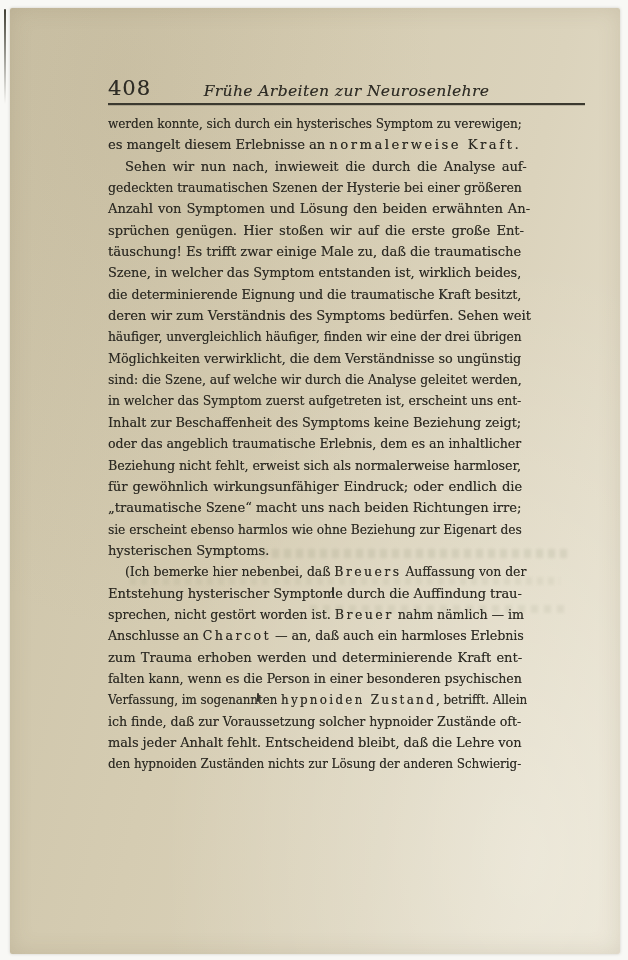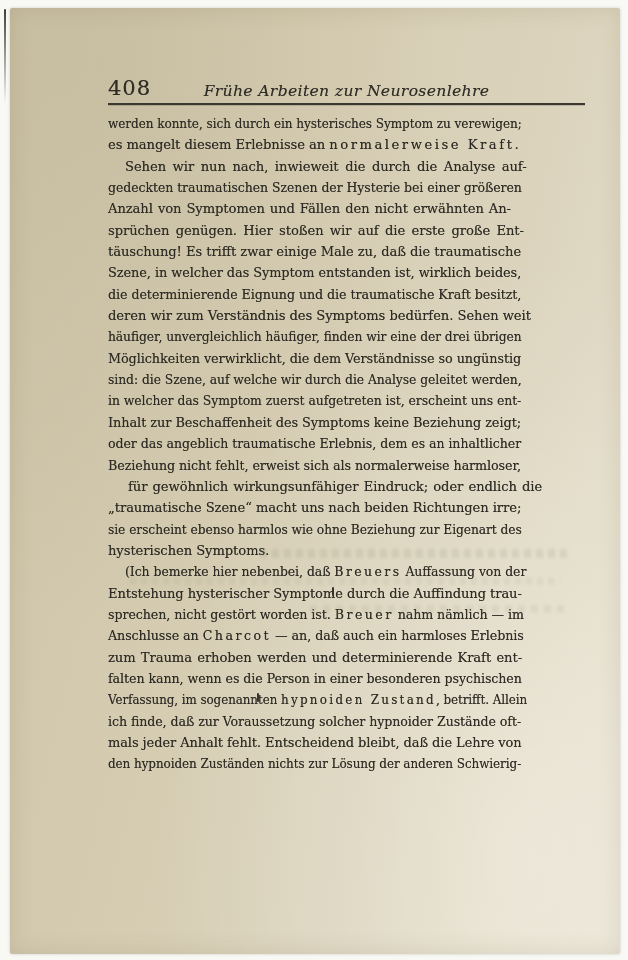--- a/index.html
+++ b/index.html
@@ -76,34 +76,34 @@
     <span class="runtitle">Frühe Arbeiten zur Neurosenlehre</span>
   </div>
 
   <div class="rule"></div>
 
   <div class="bodytext">
       <div class="line just"><span class="m" style="transform: scaleX(0.919075);"><span>werden konnte, sich durch ein hysterisches Symptom zu verewigen;</span></span></div>
       <div class="line"><span class="m"><span>es mangelt diesem Erlebnisse an </span><span class="gesperrt">normalerweise Kraft.</span></span></div>
       <div class="line indent just"><span class="m" style="word-spacing: 2.44444px;"><span>Sehen wir nun nach, inwieweit die durch die Analyse auf-</span></span></div>
       <div class="line just"><span class="m" style="transform: scaleX(0.952096);"><span>gedeckten traumatischen Szenen der Hysterie bei einer größeren</span></span></div>
-      <div class="line just"><span class="m" style="word-spacing: 0.875px;"><span>Anzahl von Symptomen und Fällen den nicht erwähnten An-</span></span></div>
+      <div class="line just"><span class="m" style="word-spacing: 0.875px;"><span>Anzahl von Symptomen und Lösung den beiden erwähnten An-</span></span></div>
       <div class="line just"><span class="m" style="word-spacing: 2.22222px;"><span>sprüchen genügen. Hier stoßen wir auf die erste große Ent-</span></span></div>
       <div class="line just"><span class="m" style="transform: scaleX(0.997908);"><span>täuschung! Es trifft zwar einige Male zu, daß die traumatische</span></span></div>
       <div class="line just"><span class="m" style="transform: scaleX(0.981481);"><span>Szene, in welcher das Symptom entstanden ist, wirklich beides,</span></span></div>
       <div class="line just"><span class="m" style="transform: scaleX(0.963636);"><span>die determinierende Eignung und die traumatische Kraft besitzt,</span></span></div>
       <div class="line just"><span class="m"><span>deren wir zum Verständnis des Symptoms bedürfen. Sehen weit</span></span></div>
       <div class="line just"><span class="m" style="transform: scaleX(0.935294);"><span>häufiger, unvergleichlich häufiger, finden wir eine der drei übrigen</span></span></div>
       <div class="line just"><span class="m" style="transform: scaleX(0.973469);"><span>Möglichkeiten verwirklicht, die dem Verständnisse so ungünstig</span></span></div>
       <div class="line just"><span class="m" style="transform: scaleX(0.940828);"><span>sind: die Szene, auf welche wir durch die Analyse geleitet werden,</span></span></div>
       <div class="line just"><span class="m" style="transform: scaleX(0.946429);"><span>in welcher das Symptom zuerst aufgetreten ist, erscheint uns ent-</span></span></div>
       <div class="line just"><span class="m" style="transform: scaleX(0.981481);"><span>Inhalt zur Beschaffenheit des Symptoms keine Beziehung zeigt;</span></span></div>
       <div class="line just"><span class="m" style="transform: scaleX(0.957831);"><span>oder das angeblich traumatische Erlebnis, dem es an inhaltlicher</span></span></div>
       <div class="line just"><span class="m" style="transform: scaleX(0.965587);"><span>Beziehung nicht fehlt, erweist sich als normalerweise harmloser,</span></span></div>
-      <div class="line just"><span class="m" style="word-spacing: 1px; margin-left: 20px;"><span>für gewöhnlich wirkungsunfähiger Eindruck; oder endlich die</span></span></div>
+      <div class="line just"><span class="m" style="word-spacing: 1px;"><span>für gewöhnlich wirkungsunfähiger Eindruck; oder endlich die</span></span></div>
       <div class="line just"><span class="m" style="transform: scaleX(0.997908);"><span>„traumatische Szene“ macht uns nach beiden Richtungen irre;</span></span></div>
       <div class="line just"><span class="m" style="transform: scaleX(0.933464);"><span>sie erscheint ebenso harmlos wie ohne Beziehung zur Eigenart des</span></span></div>
       <div class="line"><span class="m"><span>hysterischen Symptoms.</span></span></div>
       <div class="line indent just"><span class="m" style="transform: scaleX(0.950413);"><span>(Ich bemerke hier nebenbei, daß </span><span class="gesperrt">Breuers</span><span> Auffassung von der</span></span></div>
       <div class="line just"><span class="m" style="transform: scaleX(0.99375);"><span>Entstehung hysterischer Symptome durch die Auffindung trau-</span></span></div>
       <div class="line just"><span class="m" style="transform: scaleX(0.961694);"><span>sprechen, nicht gestört worden ist. </span><span class="gesperrt">Breuer</span><span> nahm nämlich — im</span></span></div>
       <div class="line just"><span class="m" style="transform: scaleX(0.965587);"><span>Anschlusse an </span><span class="gesperrt">Charcot</span><span> — an, daß auch ein harmloses Erlebnis</span></span></div>
       <div class="line just"><span class="m" style="word-spacing: 1.14286px;"><span>zum Trauma erhoben werden und determinierende Kraft ent-</span></span></div>
       <div class="line just"><span class="m" style="transform: scaleX(0.959759);"><span>falten kann, wenn es die Person in einer besonderen psychischen</span></span></div>
       <div class="line just"><span class="m" style="transform: scaleX(0.906844);"><span>Verfassung, im sogenannten </span><span class="gesperrt">hypnoiden Zustand</span><span>, betrifft. Allein</span></span></div>

